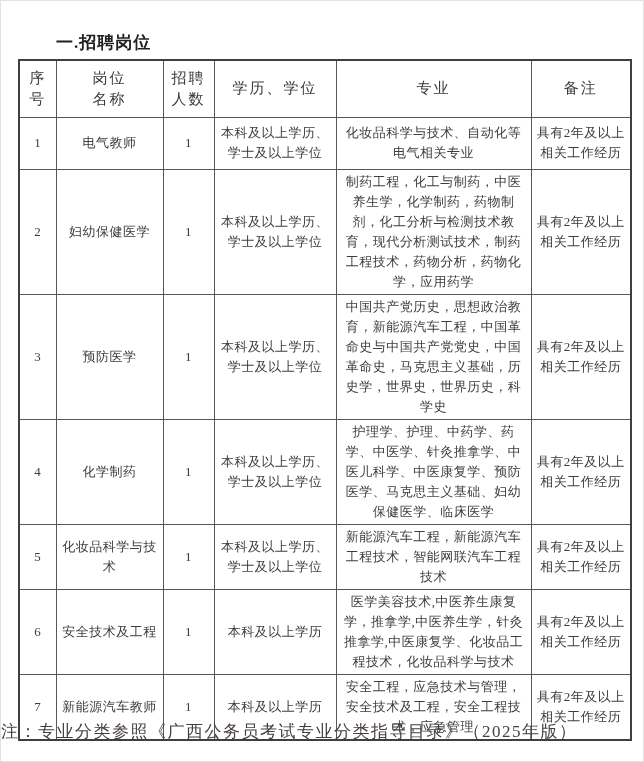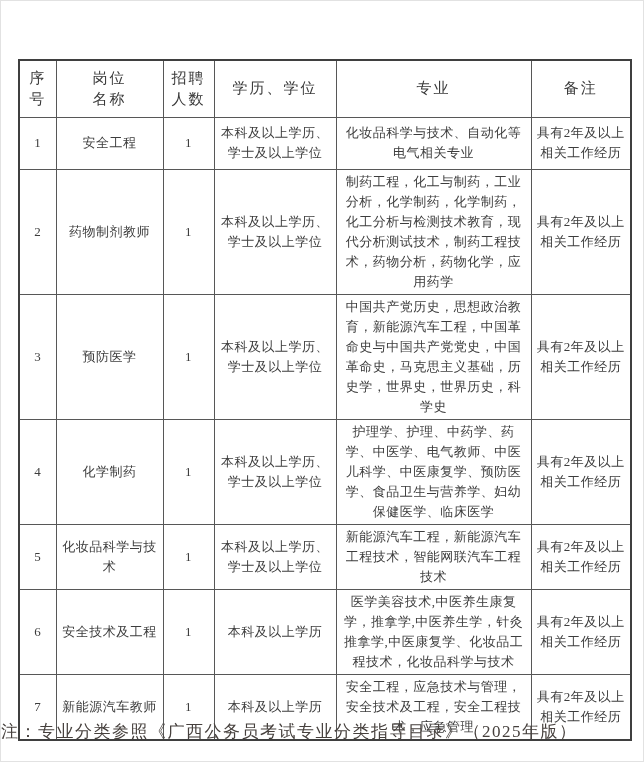--- a/index.html
+++ b/index.html
@@ -77,20 +77,21 @@
     color: #46403d;
     letter-spacing: 1.5px;
     white-space: nowrap;
   }
 </style>
 </head>
 <body>
 
 <div class="page">
 
+  <h2 class="title">一.招聘岗位</h2>
 
   <table class="recruit">
     <colgroup>
       <col style="width:37px">
       <col style="width:107px">
       <col style="width:51px">
       <col style="width:122px">
       <col style="width:195px">
       <col style="width:100px">
     </colgroup>
@@ -103,48 +104,48 @@
         <th>招聘
 人数</th>
         <th>学历、学位</th>
         <th>专业</th>
         <th>备注</th>
       </tr>
     </thead>
     <tbody>
       <tr>
         <td>1</td>
-        <td>安全工程</td>
+        <td>电气教师</td>
         <td>1</td>
         <td>本科及以上学历、学士及以上学位</td>
         <td>化妆品科学与技术、自动化等电气相关专业</td>
         <td>具有2年及以上相关工作经历</td>
       </tr>
       <tr>
         <td>2</td>
-        <td>药物制剂教师</td>
+        <td>妇幼保健医学</td>
         <td>1</td>
         <td>本科及以上学历、学士及以上学位</td>
-        <td>制药工程，化工与制药，工业分析，化学制药，化学制药，化工分析与检测技术教育，现代分析测试技术，制药工程技术，药物分析，药物化学，应用药学</td>
+        <td>制药工程，化工与制药，中医养生学，化学制药，药物制剂，化工分析与检测技术教育，现代分析测试技术，制药工程技术，药物分析，药物化学，应用药学</td>
         <td>具有2年及以上相关工作经历</td>
       </tr>
       <tr>
         <td>3</td>
         <td>预防医学</td>
         <td>1</td>
         <td>本科及以上学历、学士及以上学位</td>
         <td>中国共产党历史，思想政治教育，新能源汽车工程，中国革命史与中国共产党党史，中国革命史，马克思主义基础，历史学，世界史，世界历史，科学史</td>
         <td>具有2年及以上相关工作经历</td>
       </tr>
       <tr>
         <td>4</td>
         <td>化学制药</td>
         <td>1</td>
         <td>本科及以上学历、学士及以上学位</td>
-        <td>护理学、护理、中药学、药学、中医学、电气教师、中医儿科学、中医康复学、预防医学、食品卫生与营养学、妇幼保健医学、临床医学</td>
+        <td>护理学、护理、中药学、药学、中医学、针灸推拿学、中医儿科学、中医康复学、预防医学、马克思主义基础、妇幼保健医学、临床医学</td>
         <td>具有2年及以上相关工作经历</td>
       </tr>
       <tr>
         <td>5</td>
         <td>化妆品科学与技术</td>
         <td>1</td>
         <td>本科及以上学历、学士及以上学位</td>
         <td>新能源汽车工程，新能源汽车工程技术，智能网联汽车工程技术</td>
         <td>具有2年及以上相关工作经历</td>
       </tr>

